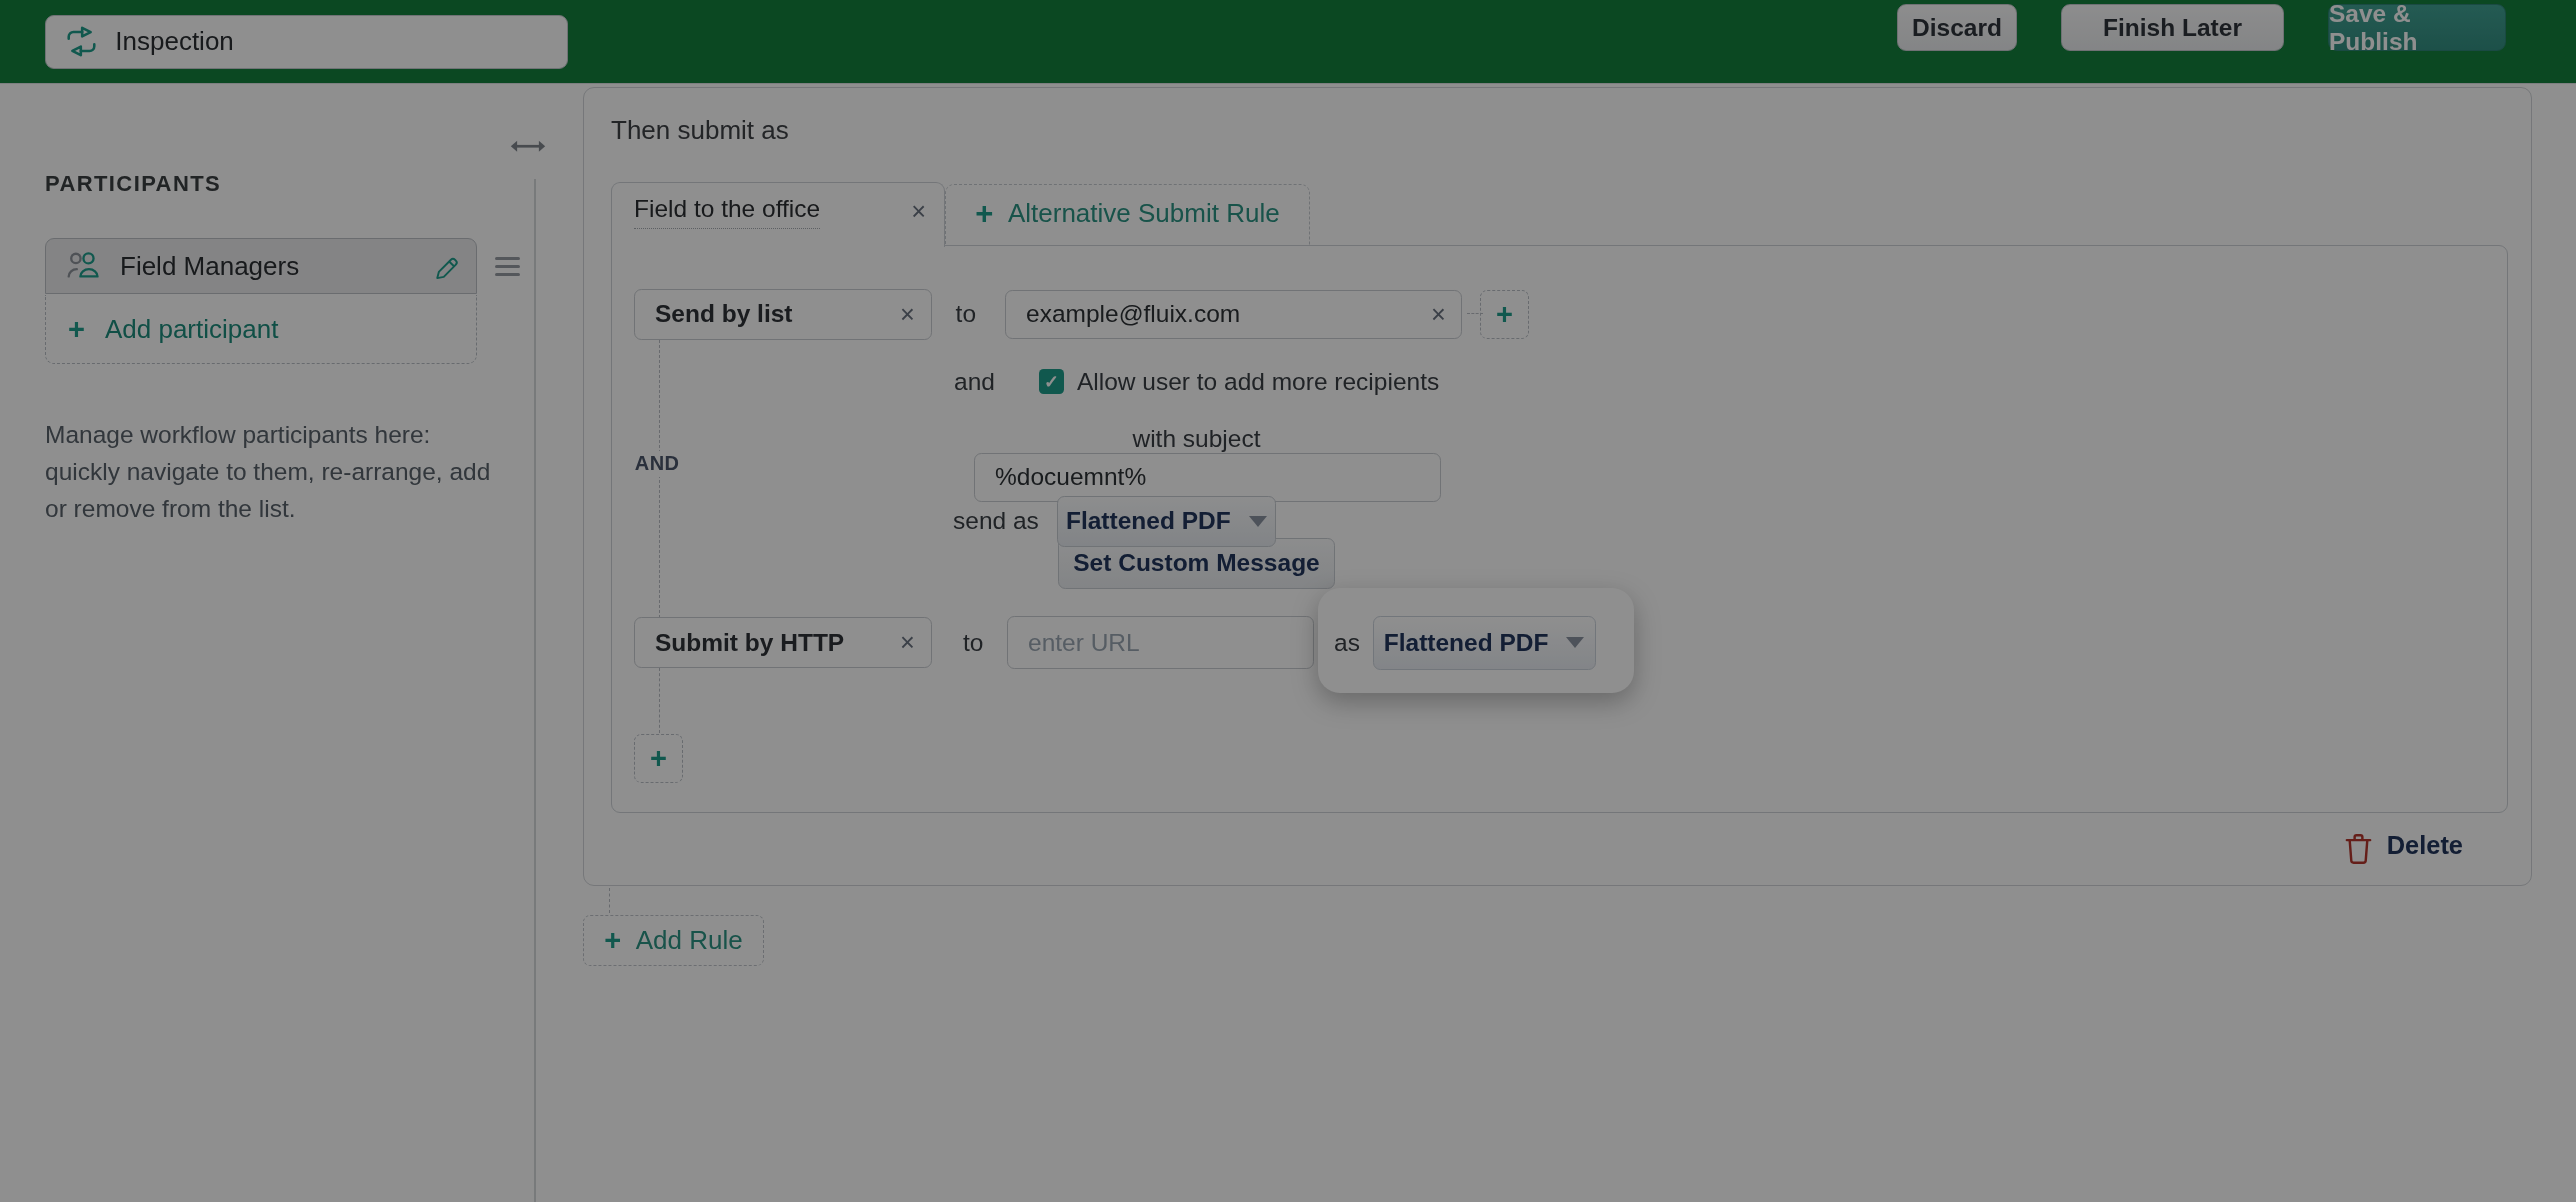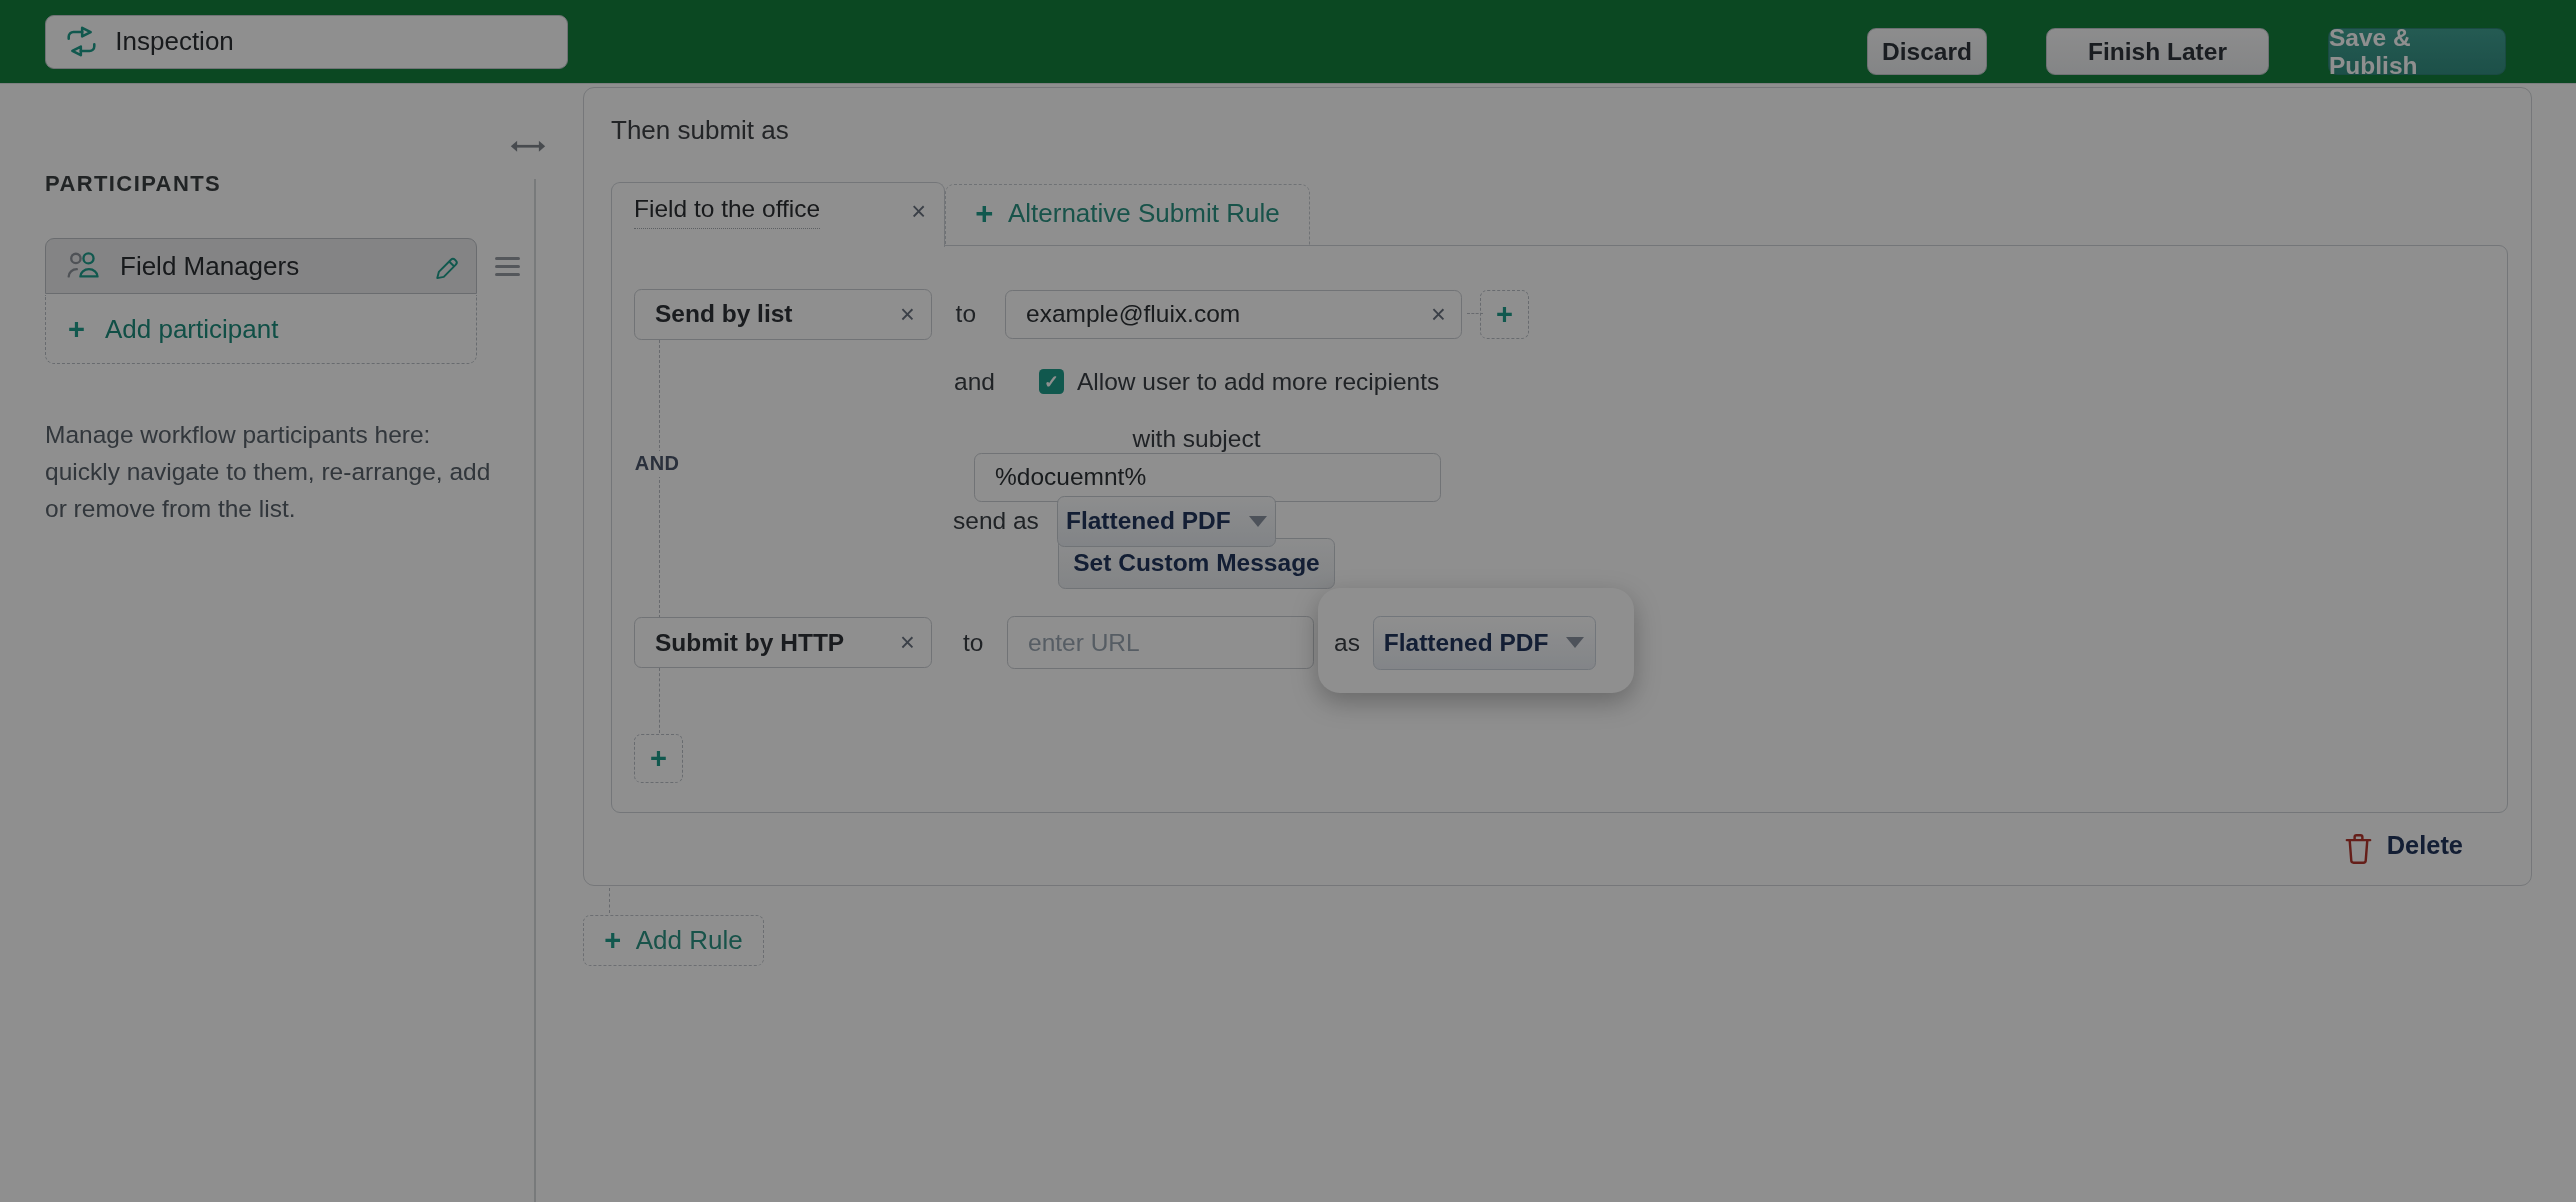--- a/index.html
+++ b/index.html
@@ -7,21 +7,21 @@
     font-family:"Liberation Sans", sans-serif; background:#ffffff; color:#2f3338; }
 
   
   .header { position:absolute; left:0; top:0; width:2576px; height:84px;
     background:#15803d; border-bottom:1.8px solid #dfe2e5; z-index:10; }
   .title-box { position:absolute; left:45px; top:14.5px; width:523px; height:54px;
     border:1.8px solid #c7ccd1; border-radius:9px; background:#fff;
     display:flex; align-items:center; padding:0 18px; gap:16.3px; }
   .title-box input { border:none; outline:none; font:400 26px "Liberation Sans",sans-serif;
     color:#2b2f33; width:100%; background:transparent; }
-  .hdr-buttons { position:absolute; right:70px; top:28px; display:flex; gap:59px; }
+  .hdr-buttons { position:absolute; right:70px; top:4px; display:flex; gap:44px; }
   .btn { height:47px; border-radius:9px; display:flex; align-items:center; justify-content:center;
     font:600 24.5px "Liberation Sans",sans-serif; cursor:pointer; }
   .btn-gray { background:linear-gradient(#fbfbfc,#ebedef); border:1.8px solid #c6cacf; color:#2f353c; }
   .btn-discard { width:120px; }
   .btn-finish { width:223px; }
   .btn-save { width:178px; background:linear-gradient(#41a294,#348f82); border:1.8px solid #2f8478; color:#ffffff; }
 
   
   .sidebar { position:absolute; left:0; top:84px; width:536px; bottom:0; background:#fff; }
   .sidebar-divider { position:absolute; right:0; top:95px; bottom:0; width:1.8px; background:#d6d9dc; }

